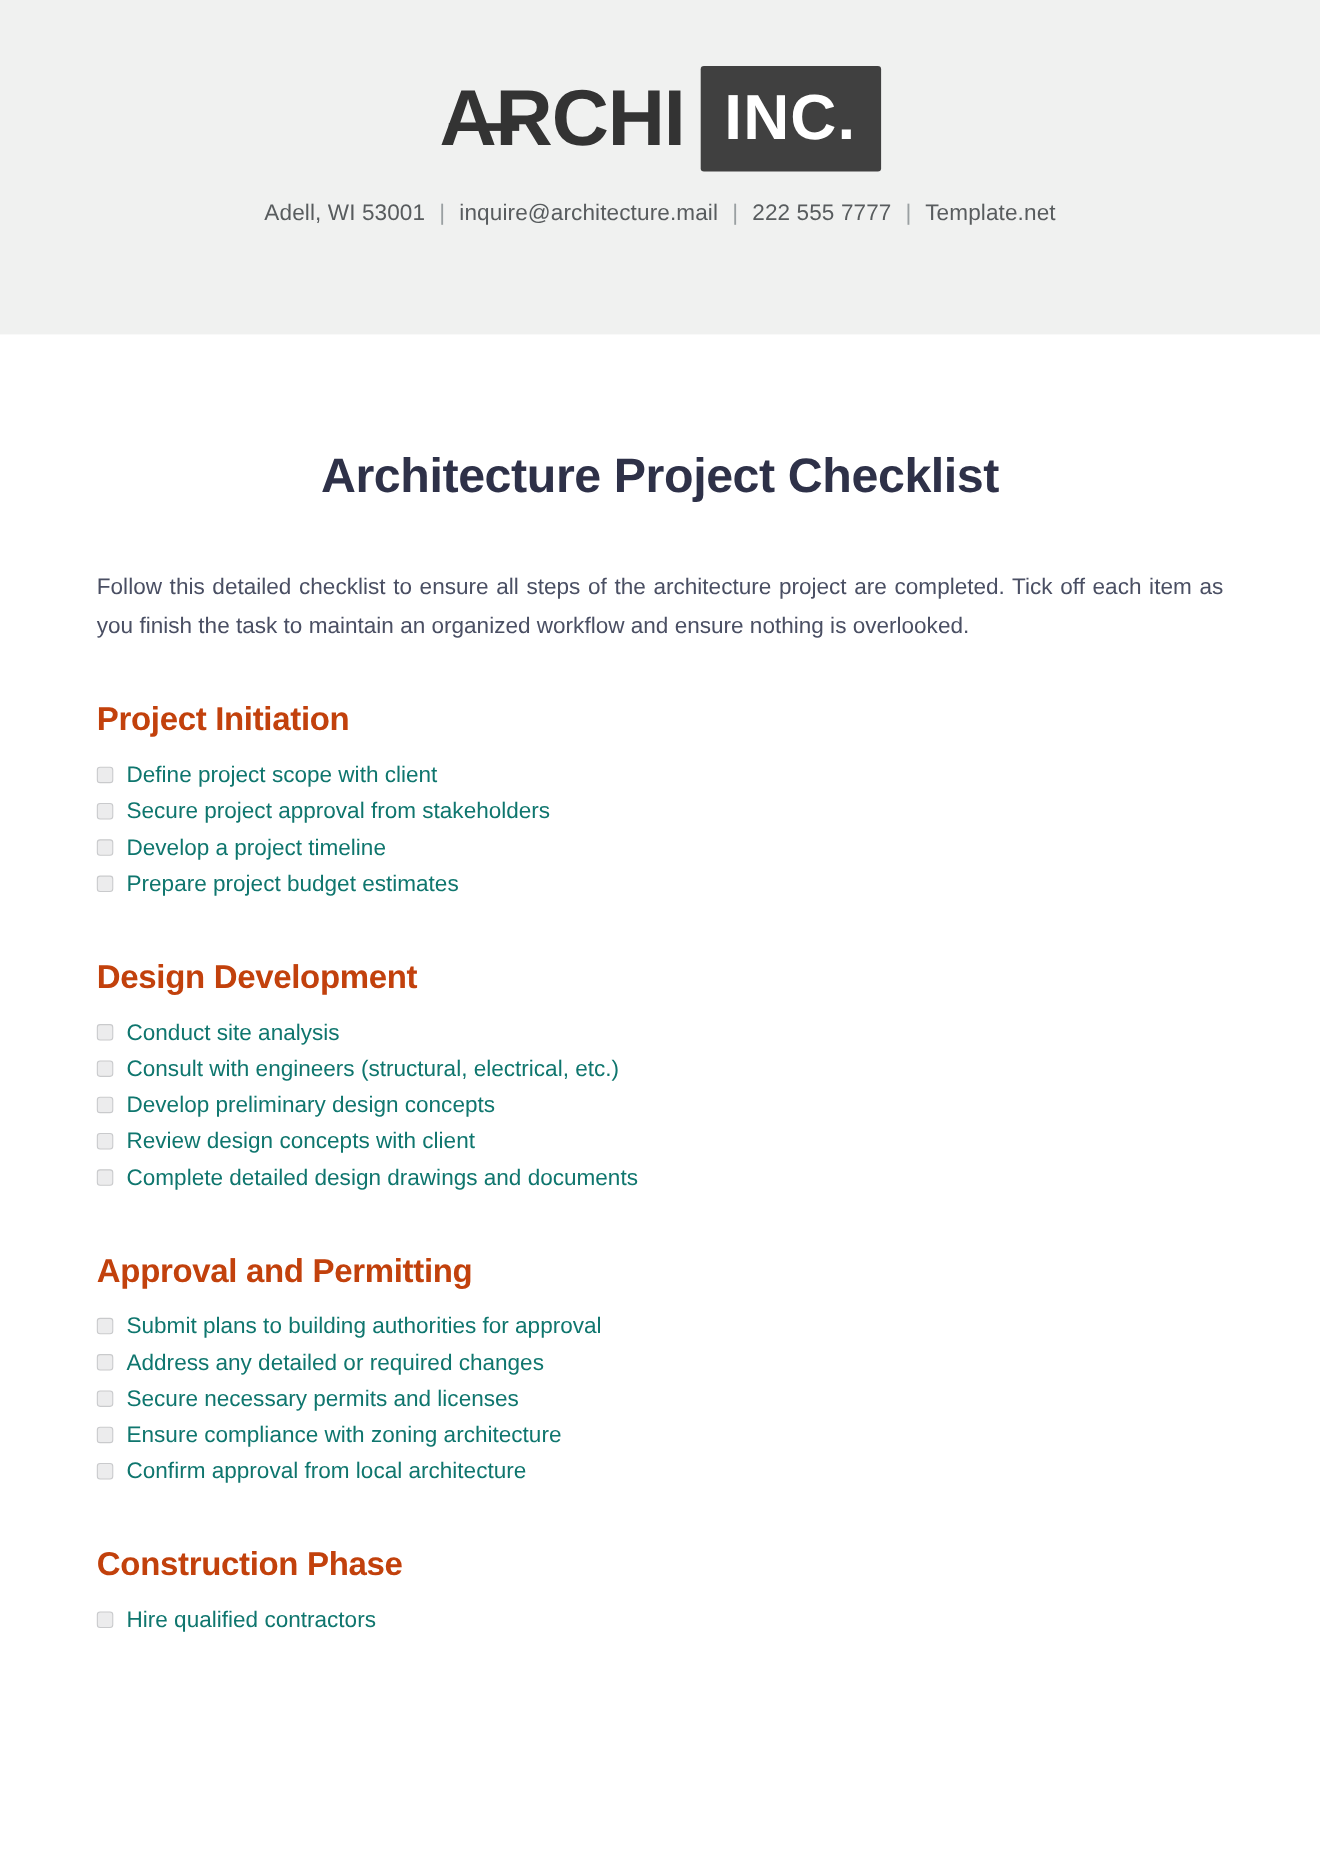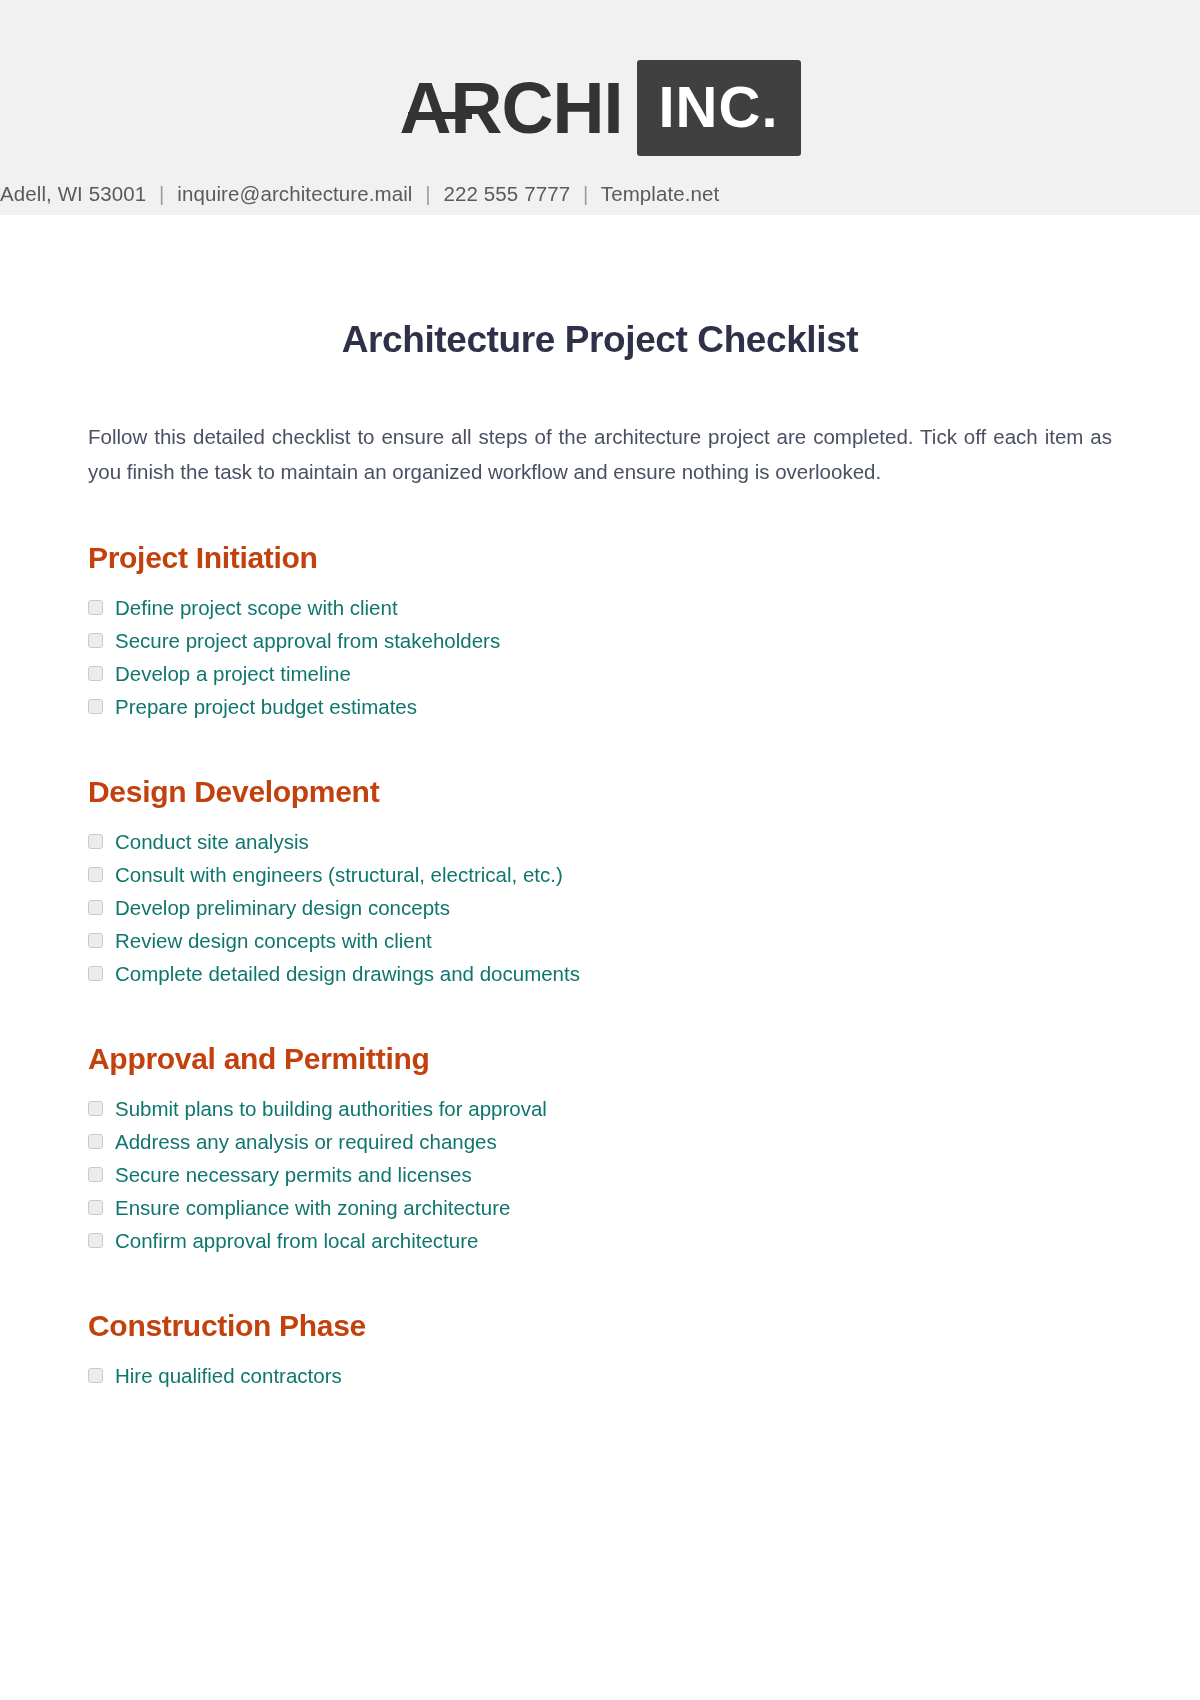--- a/index.html
+++ b/index.html
@@ -10,24 +10,25 @@
     width: 1200px;
     height: 1700px;
     background: #ffffff;
     font-family: "Liberation Sans", sans-serif;
     overflow: hidden;
   }
 
   
   .header-band {
     background: #f0f1f0;
-    height: 215px;
+    height: 304px;
     box-sizing: border-box;
     display: flex;
     flex-direction: column;
+    align-items: center;
     justify-content: flex-start;
     padding-top: 72px;
   }
 
   .logo {
     display: flex;
     align-items: center;
     justify-content: center;
     height: 72px;
   }
@@ -77,21 +78,21 @@
   }
 
   
   .doc {
     padding: 0 88px;
     box-sizing: border-box;
   }
 
   .doc-title {
     text-align: center;
-    font-size: 37px;
+    font-size: 44px;
     font-weight: 700;
     color: #2e3148;
     letter-spacing: -0.4px;
     margin: 0;
     padding-top: 104px;
   }
 
   .intro {
     margin: 0;
     padding-top: 58px;
@@ -219,21 +220,21 @@
       </div>
       <div class="section">
         <h2 class="section-title">Approval and Permitting</h2>
         <ul class="check-list">
           <li class="check-item">
             <span class="checkbox"></span>
             <span class="check-label">Submit plans to building authorities for approval</span>
           </li>
           <li class="check-item">
             <span class="checkbox"></span>
-            <span class="check-label">Address any analysis or required changes</span>
+            <span class="check-label">Address any detailed or required changes</span>
           </li>
           <li class="check-item">
             <span class="checkbox"></span>
             <span class="check-label">Secure necessary permits and licenses</span>
           </li>
           <li class="check-item">
             <span class="checkbox"></span>
             <span class="check-label">Ensure compliance with zoning architecture</span>
           </li>
           <li class="check-item">

